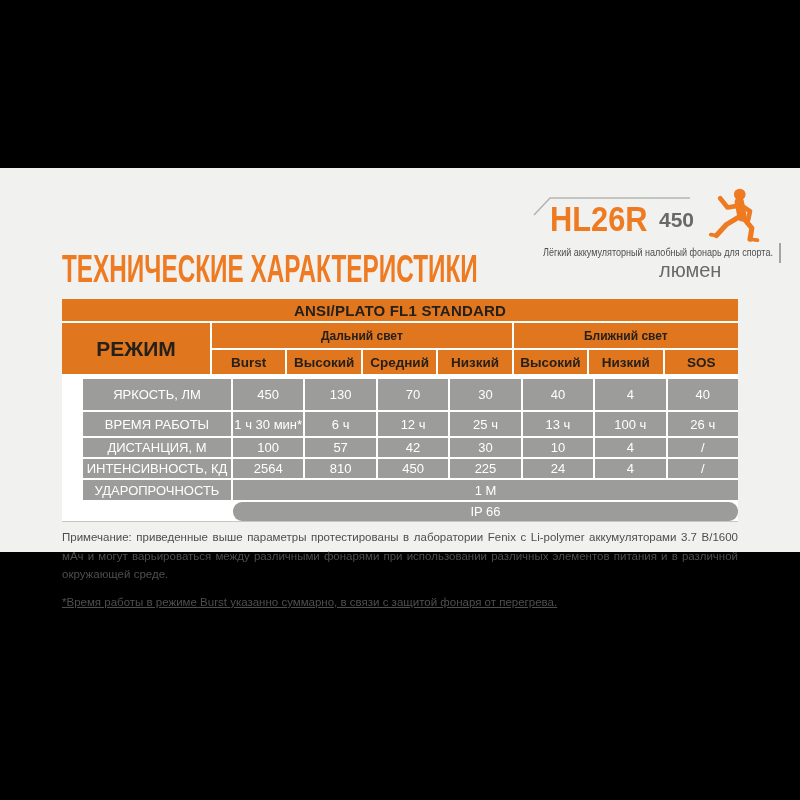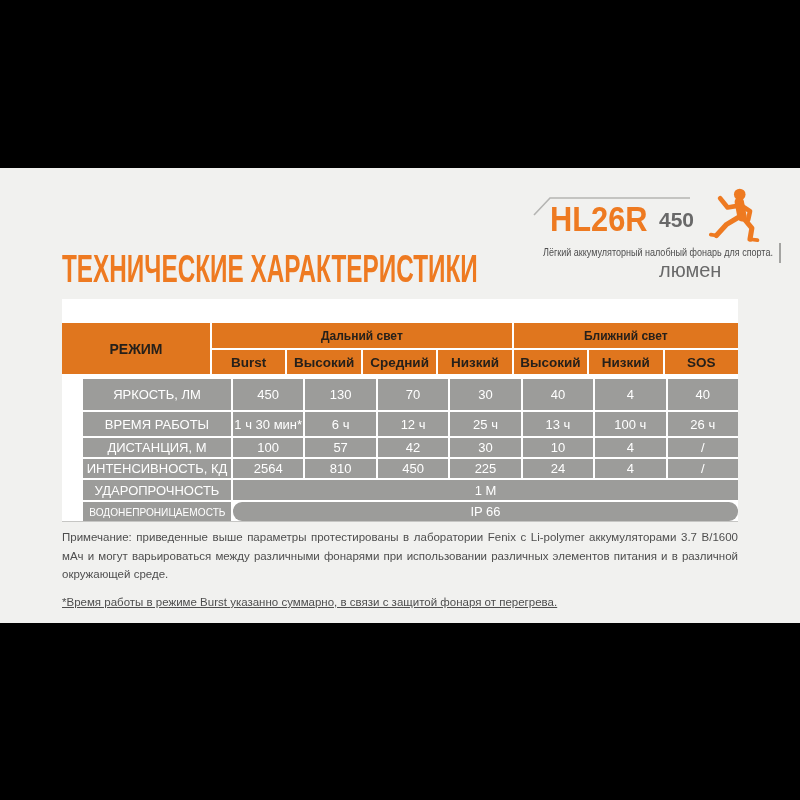--- a/index.html
+++ b/index.html
@@ -1,21 +1,21 @@
 <!DOCTYPE html>
 <html><head>
 <meta charset="utf-8">
 <style>
   html,body{margin:0;padding:0;}
   body{font-family:"Liberation Sans","DejaVu Sans",sans-serif;background:#000;}
   .stage{position:relative;width:800px;height:800px;background:#000;overflow:hidden;}
   .letterbox{position:absolute;left:0;width:800px;background:#000;}
   .letterbox.top{top:0;height:168px;}
   .letterbox.bottom{top:623px;height:177px;}
-  .slide{position:absolute;left:0;top:168px;width:800px;height:455px;background:#f1f1ef;}
+  .slide{position:absolute;left:0;top:168px;width:800px;height:384px;background:#f1f1ef;}
 
   
   .deco-line{position:absolute;left:526px;top:26px;}
   .model-name{position:absolute;left:550px;top:31px;font-size:35px;font-weight:bold;color:#ee7a21;
     letter-spacing:0px;transform:scaleX(0.88);transform-origin:left top;white-space:nowrap;}
   .lumens-value{position:absolute;left:659px;top:40px;font-size:21px;font-weight:bold;color:#696969;}
   .lumens-unit{position:absolute;left:659px;top:59px;font-size:20px;color:#696969;margin-top:32px;}
   .runner{position:absolute;left:708px;top:18px;}
   .tagline{position:absolute;left:543px;top:78px;font-size:11px;color:#4e4e4e;white-space:nowrap;
     transform:scaleX(0.82);transform-origin:left top;}
@@ -26,21 +26,21 @@
 
   
   .table-wrap{position:absolute;left:62px;top:131px;width:676px;background:#ffffff;
     border-bottom:1px solid #c6c6c4;}
   .t-head,.t-body{display:grid;grid-template-columns:148px repeat(7,1fr);gap:2px;background:#ffffff;}
   .t-head{grid-template-rows:22px 25px 24px;}
   .t-body{grid-template-rows:31px 24px 19px 19px 20px 19px;margin-top:5px;padding-left:21px;}
   .hcell{background:#e0761e;color:#26201a;display:flex;align-items:center;justify-content:center;
     font-weight:bold;}
   .hcell.standard{font-size:15px;letter-spacing:0.2px;}
-  .hcell.mode{font-size:14px;}
+  .hcell.mode{font-size:21px;}
   .hcell.group{font-size:12px;}
   .hcell.col{font-size:13.5px;}
   .bcell{background:#9c9c9a;color:#ffffff;display:flex;align-items:center;justify-content:center;
     font-size:13px;}
   .bcell.lbl{font-size:13px;}
   .bcell.lbl-sm span{font-size:11.5px;transform:scaleX(0.88);display:inline-block;}
 
   .note{position:absolute;left:62px;top:360px;width:676px;font-size:11.5px;line-height:1.62;
     color:#4e4e4e;}
   .note .disclaimer{text-align:justify;margin:0 0 9px 0;}
@@ -76,20 +76,21 @@
     </svg>
 
     <div class="tagline">Лёгкий аккумуляторный налобный фонарь для спорта.</div>
     <div class="tagline-divider"></div>
 
     <div class="page-title">ТЕХНИЧЕСКИЕ ХАРАКТЕРИСТИКИ</div>
 
     <div class="table-wrap">
 
       <div class="t-head">
+        <div class="hcell standard" style="grid-column:1/-1;grid-row:1;">ANSI/PLATO FL1 STANDARD</div>
 
         <div class="hcell mode" style="grid-column:1;grid-row:2/4;">РЕЖИМ</div>
 
         <div class="hcell group" style="grid-column:2/6;grid-row:2;">Дальний свет</div>
         <div class="hcell group" style="grid-column:6/9;grid-row:2;">Ближний свет</div>
 
         <div class="hcell col" style="grid-column:2;grid-row:3;">Burst</div>
         <div class="hcell col" style="grid-column:3;grid-row:3;">Высокий</div>
         <div class="hcell col" style="grid-column:4;grid-row:3;">Средний</div>
         <div class="hcell col" style="grid-column:5;grid-row:3;">Низкий</div>
@@ -132,23 +133,20 @@
         <div class="bcell">810</div>
         <div class="bcell">450</div>
         <div class="bcell">225</div>
         <div class="bcell">24</div>
         <div class="bcell">4</div>
         <div class="bcell">/</div>
 
         <div class="bcell lbl">УДАРОПРОЧНОСТЬ</div>
         <div class="bcell" style="grid-column:2/-1;">1 М</div>
 
-        <div class="bcell lbl lbl-sm">
-          <span>ВОДОНЕПРОНИЦАЕМОСТЬ</span>
-        </div>
         <div class="bcell" style="grid-column:2/-1;border-radius:9px;">IP 66</div>
       </div>
     </div>
 
     <div class="note">
       <p class="disclaimer">Примечание: приведенные выше параметры протестированы в лаборатории Fenix с Li-polymer аккумуляторами 3.7 В/1600 мАч и могут варьироваться между различными фонарями при использовании различных элементов питания и в различной окружающей среде.</p>
       <p class="footnote">*Время работы в режиме Burst указанно суммарно, в связи с защитой фонаря от перегрева.</p>
     </div>
 
   </div>

